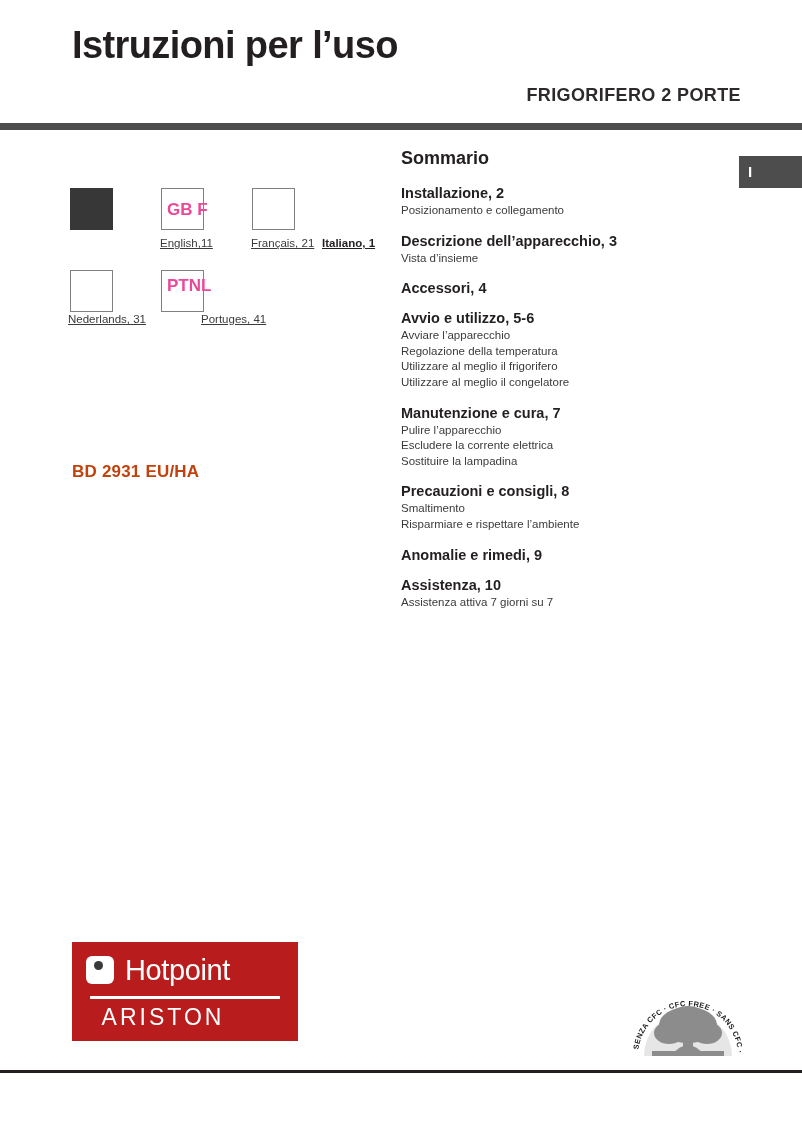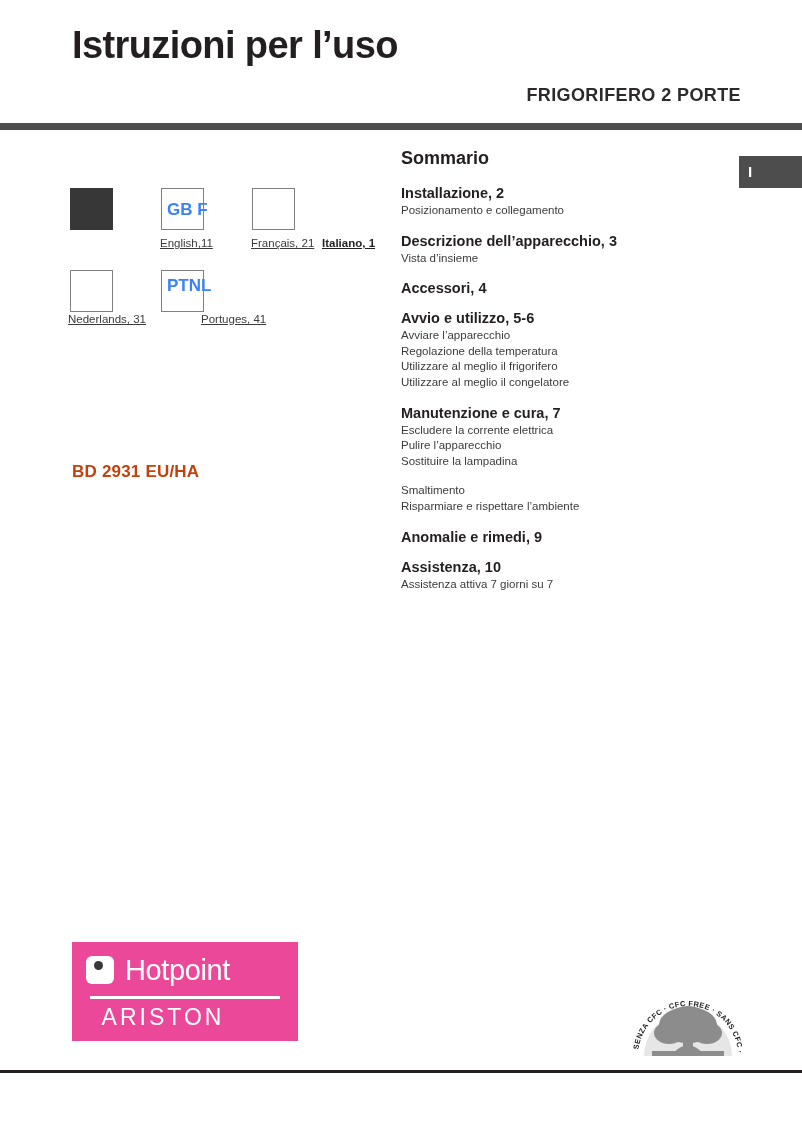--- a/index.html
+++ b/index.html
@@ -90,21 +90,21 @@
     background: #ffffff;
   }
   .flag-box.filled {
     background: #373737;
     border-color: #373737;
   }
   .flag-code {
     position: absolute;
     font-size: 17px;
     font-weight: bold;
-    color: #3b82f6;
+    color: #ec4899;
     white-space: nowrap;
   }
   .flag-label {
     position: absolute;
     font-size: 11.5px;
     color: #3b3b3b;
     white-space: nowrap;
     text-decoration: underline;
   }
   .flag-label.current {
@@ -166,21 +166,21 @@
     line-height: 15.6px;
   }
 
   
   .logo {
     position: absolute;
     left: 72px;
     top: 942px;
     width: 226px;
     height: 99px;
-    background: #ec4899;
+    background: #b91c1c;
   }
   .logo-top {
     position: absolute;
     left: 0;
     top: 8px;
     width: 226px;
     height: 40px;
     display: flex;
     align-items: center;
     padding-left: 14px;
@@ -286,25 +286,26 @@
       </div>
       <div class="toc-section">
         <div class="toc-heading">Avvio e utilizzo, 5-6</div>
         <div class="toc-sub">Avviare l’apparecchio</div>
         <div class="toc-sub">Regolazione della temperatura</div>
         <div class="toc-sub">Utilizzare al meglio il frigorifero</div>
         <div class="toc-sub">Utilizzare al meglio il congelatore</div>
       </div>
       <div class="toc-section">
         <div class="toc-heading">Manutenzione e cura, 7</div>
+        <div class="toc-sub">Pulire l’apparecchio</div>
         <div class="toc-sub">Escludere la corrente elettrica</div>
-        <div class="toc-sub">Pulire l’apparecchio</div>
         <div class="toc-sub">Sostituire la lampadina</div>
       </div>
       <div class="toc-section">
+        <div class="toc-heading">Precauzioni e consigli, 8</div>
         <div class="toc-sub">Smaltimento</div>
         <div class="toc-sub">Risparmiare e rispettare l’ambiente</div>
       </div>
       <div class="toc-section">
         <div class="toc-heading">Anomalie e rimedi, 9</div>
       </div>
       <div class="toc-section">
         <div class="toc-heading">Assistenza, 10</div>
         <div class="toc-sub">Assistenza attiva 7 giorni su 7</div>
       </div>

